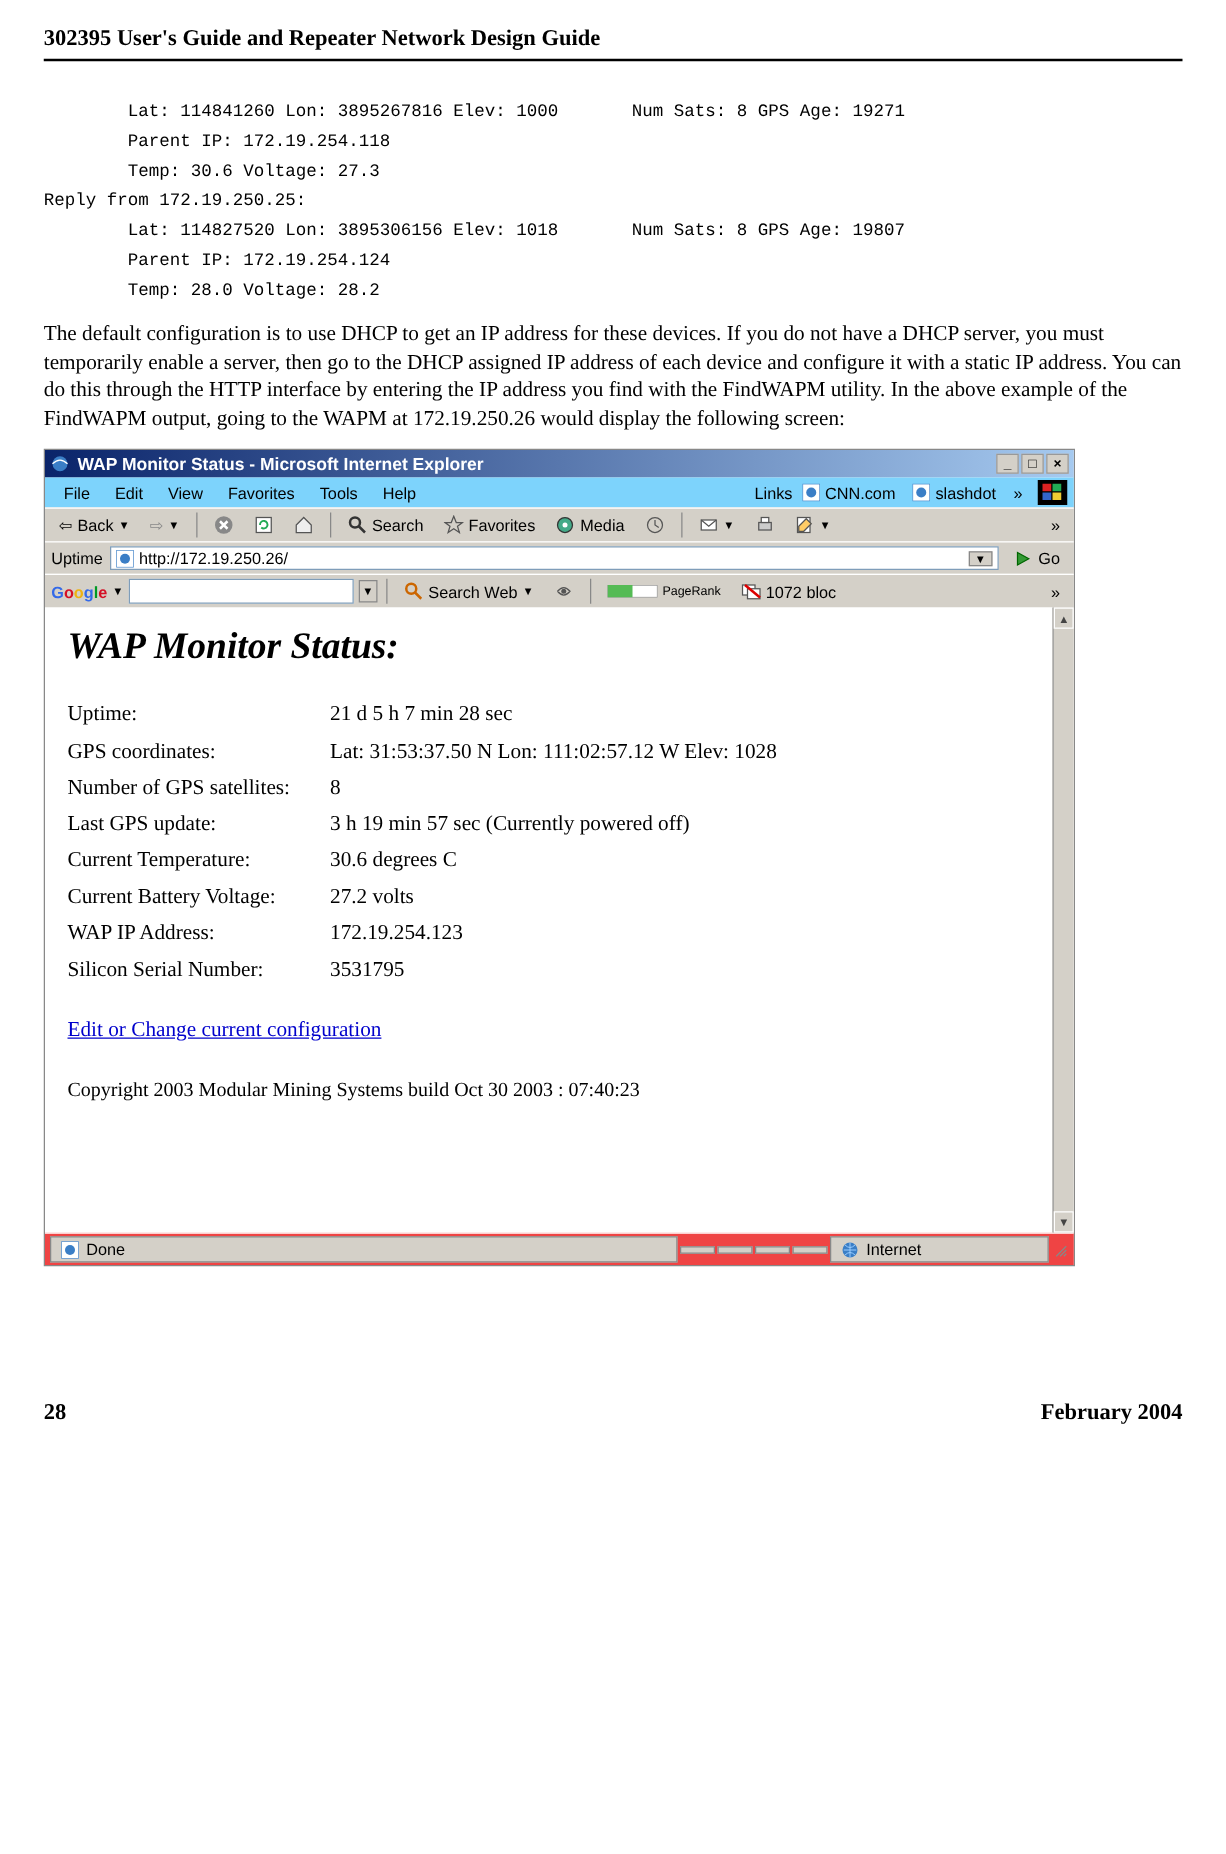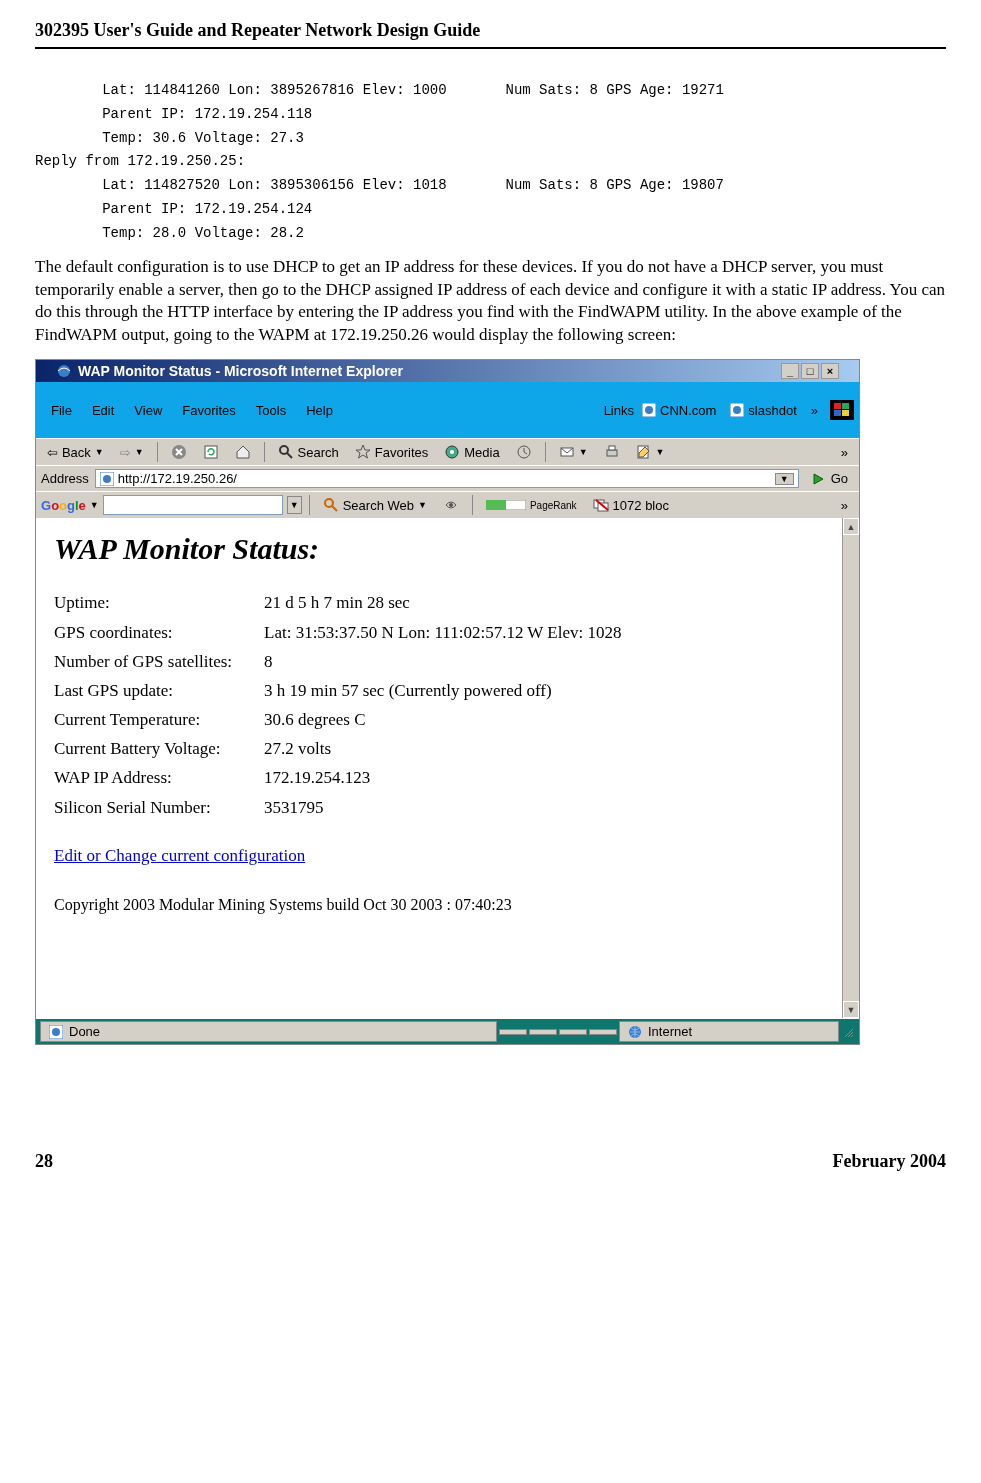--- a/index.html
+++ b/index.html
@@ -33,43 +33,43 @@
       width: 825px;
       border: 1px solid #888;
       font-family: Tahoma, Arial, sans-serif;
       font-size: 13px;
       background: #fff;
       margin-top: 4px;
     }
     .titlebar {
       background: linear-gradient(to right, #0a246a, #a6caf0);
       color: #fff;
-      padding: 3px 20px;
+      padding: 3px 4px;
       display: flex;
       align-items: center;
       justify-content: space-between;
       font-weight: bold;
       font-size: 14px;
     }
     .titlebar-left { display: flex; align-items: center; gap: 6px; }
     .titleicon {
       width: 16px; height: 16px;
       display: inline-flex; align-items: center; justify-content: center;
     }
     .winbtns { display: flex; gap: 2px; }
     .winbtn {
       width: 18px; height: 16px;
       background: #d4d0c8;
       border: 1px solid #999;
       display: flex; align-items: center; justify-content: center;
       font-family: Arial; font-weight: bold; font-size: 11px; color: #000;
     }
     .menubar {
-      background: #0ea5e9;
-      padding: 18px 5px;
+      background: #7dd3fc;
+      padding: 2px 5px;
       font-size: 13px;
       display: flex;
       align-items: center;
     }
     .menuitem { padding: 2px 10px; }
     .toolbar {
       background: #d4d0c8;
       padding: 3px 5px;
       display: flex;
       align-items: center;
@@ -144,21 +144,21 @@
       margin-top: 24px;
       color: #0000cc;
       text-decoration: underline;
       font-size: 17px;
     }
     .copyright-line {
       margin-top: 30px;
       font-size: 16px;
     }
     .statusbar {
-      background: #0f766e;
+      background: #ef4444;
       border-top: 1px solid #fff;
       display: flex;
       align-items: center;
       padding: 2px 4px;
       font-size: 13px;
       gap: 2px;
     }
     .status-pane {
       border: 1px solid #888;
       background: #d4d0c8;
@@ -342,21 +342,21 @@
             <rect x="2" y="2" width="10" height="12" fill="#fff" stroke="#555"></rect>
             <path d="M9 3 L13 7 L7 13 L3 13 L3 9 Z" fill="#fc6" stroke="#555"></path>
           </svg>
       </span>
       <span class="chev">▼</span>
     </span>
     <span class="tbtn" style="margin-left:auto;">»</span>
   </div>
 
   <div class="addressbar">
-    <span class="addr-label">Address</span>
+    <span class="addr-label">Uptime</span>
     <div class="addr-input">
       <span class="ico">
         <svg width="14" height="14" viewBox="0 0 14 14">
             <rect width="14" height="14" fill="#fff" stroke="#3a7ec6"></rect>
             <circle cx="7" cy="7" r="4" fill="#3a7ec6"></circle>
           </svg>
       </span>
       <span>http://172.19.250.26/</span>
       <span class="chev" style="margin-left:auto;padding:0 4px;background:#d4d0c8;border:1px solid #888;">▼</span>
     </div>
@@ -478,21 +478,21 @@
             <rect width="14" height="14" fill="#fff" stroke="#3a7ec6"></rect>
             <circle cx="7" cy="7" r="4" fill="#3a7ec6"></circle>
           </svg>
       </span>
       <span>Done</span>
     </div>
     <div class="status-pane" style="width:28px;"></div>
     <div class="status-pane" style="width:28px;"></div>
     <div class="status-pane" style="width:28px;"></div>
     <div class="status-pane" style="width:28px;"></div>
-    <div class="status-pane" style="width:220px;">
+    <div class="status-pane" style="width:175px;">
       <span class="ico">
         <svg width="14" height="14" viewBox="0 0 14 14">
             <circle cx="7" cy="7" r="6" fill="#3a7ec6"></circle>
             <path d="M2 7 L12 7 M7 1 L7 13 M3 3 Q7 7 11 3 M3 11 Q7 7 11 11" stroke="#9cf" stroke-width="0.8" fill="none"></path>
           </svg>
       </span>
       <span>Internet</span>
     </div>
     <span class="ico">
       <svg width="14" height="14" viewBox="0 0 14 14">

